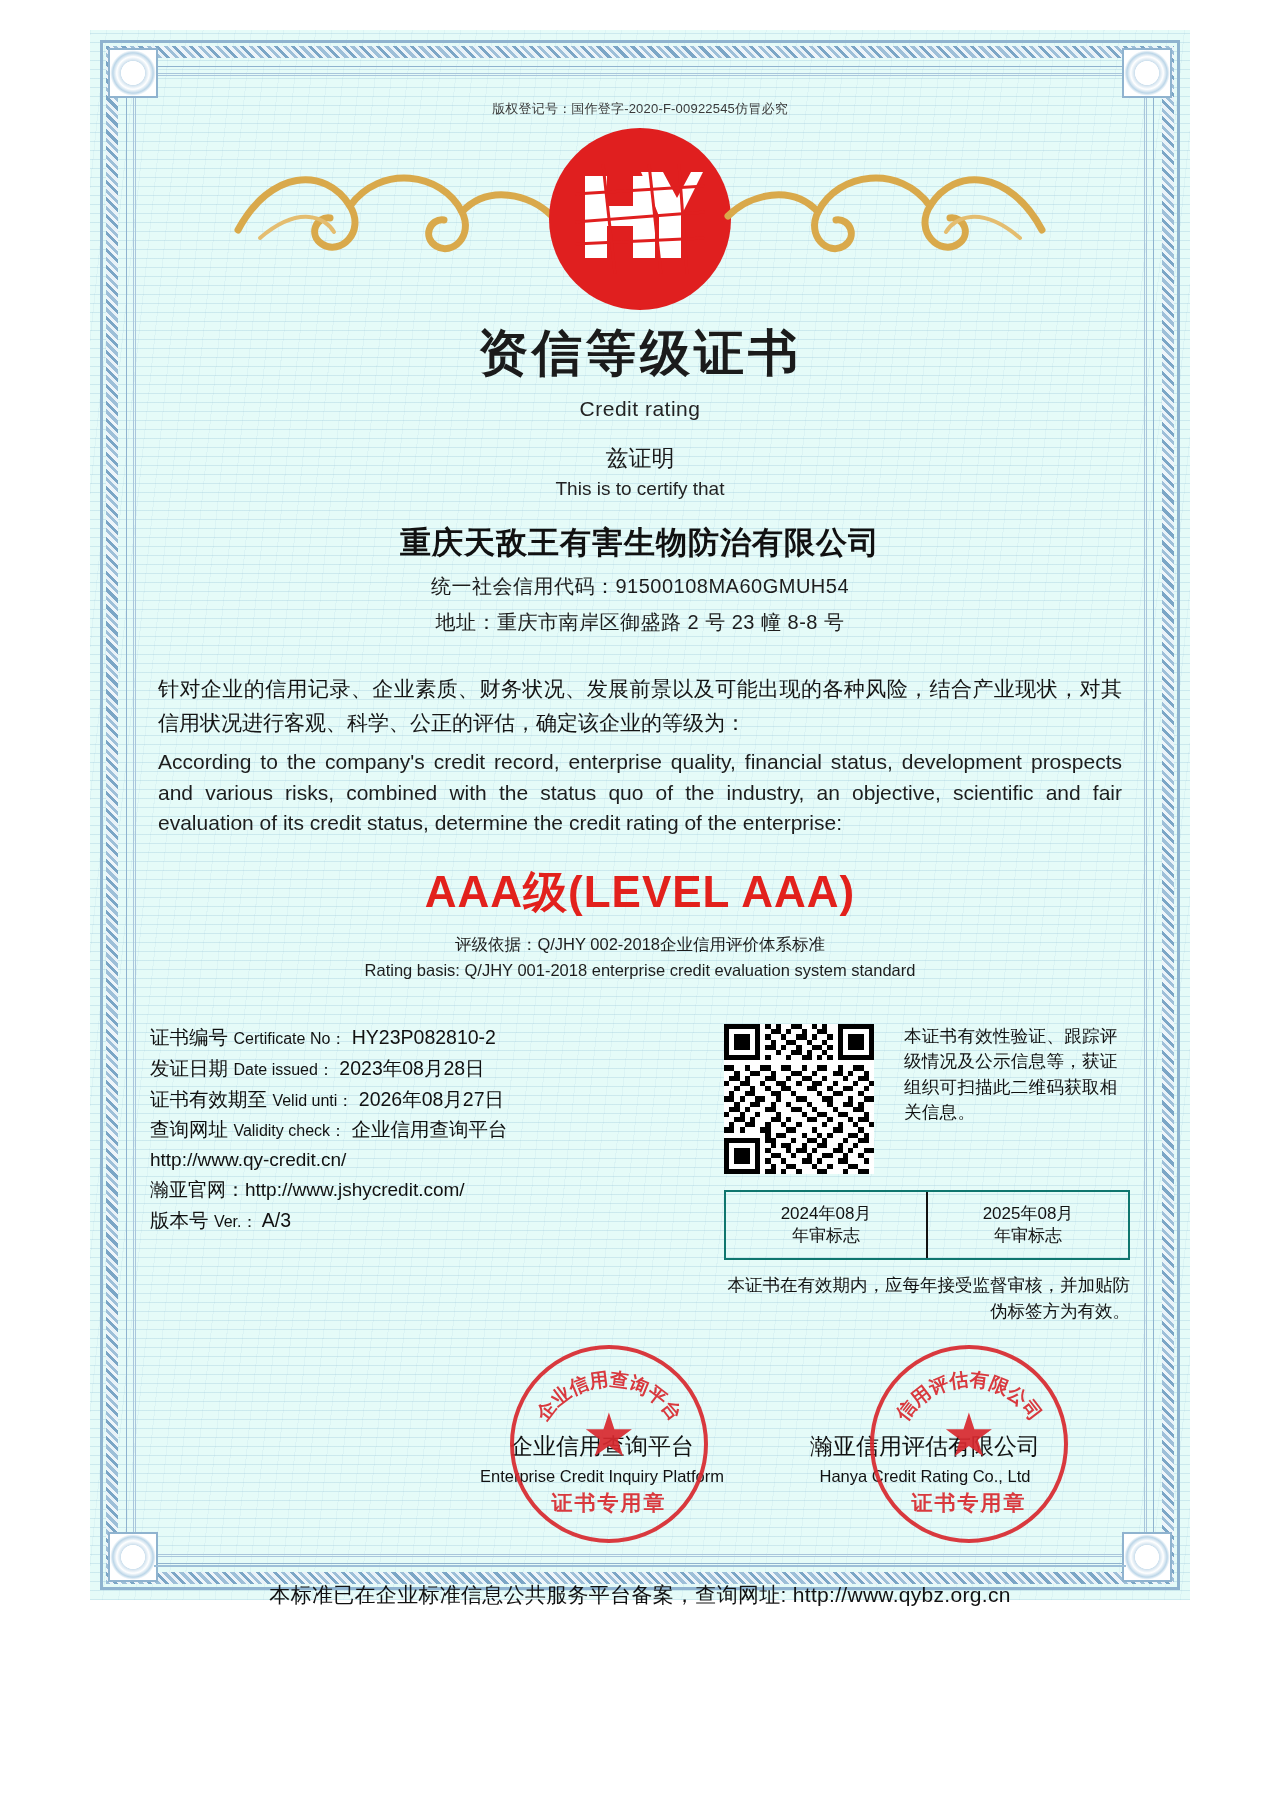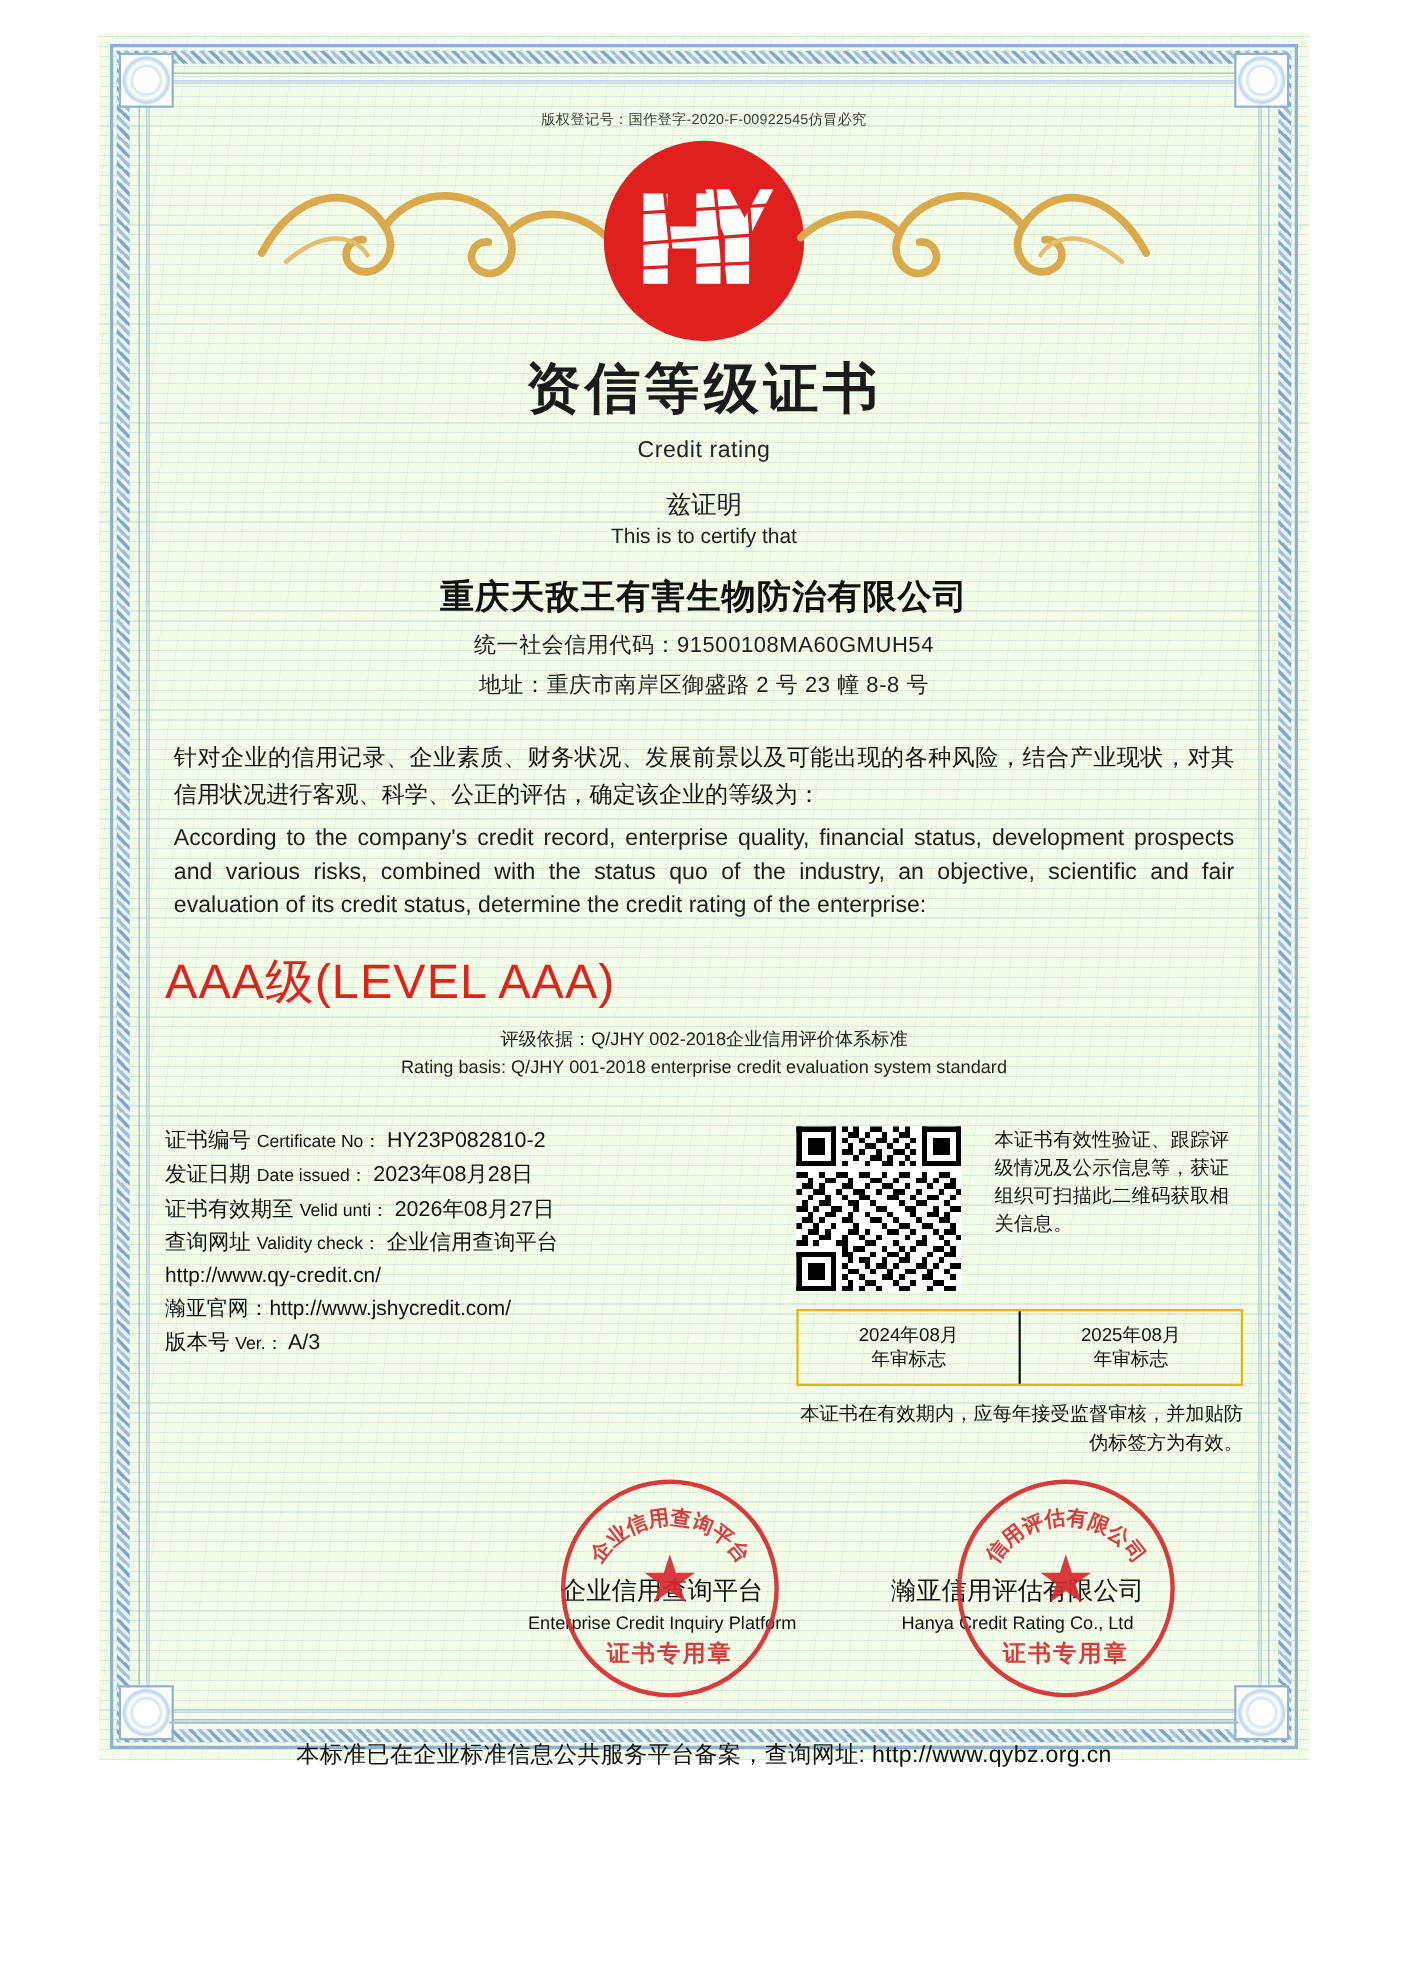--- a/index.html
+++ b/index.html
@@ -13,21 +13,21 @@
     font-family: "Liberation Sans", "DejaVu Sans", sans-serif;
     overflow: hidden;
   }
 
   
   #certificate {
     position: relative;
     width: 1100px;
     height: 1570px;
     margin: 30px auto 14px auto;
-    background: #bef264;
+    background: #5eead4;
     box-sizing: border-box;
   }
 
   
   .wave-bg {
     position: absolute;
     inset: 0;
     background-color: #fdfeff;
     background-image:
       repeating-linear-gradient(0deg,
@@ -197,23 +197,23 @@
   .body-en {
     font-size: 21px;
     color: #1d1d1d;
     line-height: 1.46;
     margin-top: 7px;
     text-align: justify;
   }
 
   
   .level {
-    text-align: left;
+    text-align: center;
     font-size: 44px;
-    font-weight: normal;
+    font-weight: bold;
     color: #e2211c;
     margin-top: 24px;
     letter-spacing: 1px;
   }
   .basis-cn {
     text-align: center;
     font-size: 16.5px;
     color: #1d1d1d;
     margin-top: 12px;
   }
@@ -255,21 +255,21 @@
   }
   .qr-note {
     font-size: 17.5px;
     color: #111;
     line-height: 1.45;
     letter-spacing: .3px;
   }
   .seal-boxes {
     display: flex;
     margin-top: 16px;
-    border: 2px solid #eab308;
+    border: 2px solid #0f766e;
     height: 66px;
   }
   .seal-box {
     flex: 1;
     display: flex;
     flex-direction: column;
     align-items: center;
     justify-content: center;
     font-size: 17px;
     color: #111;

